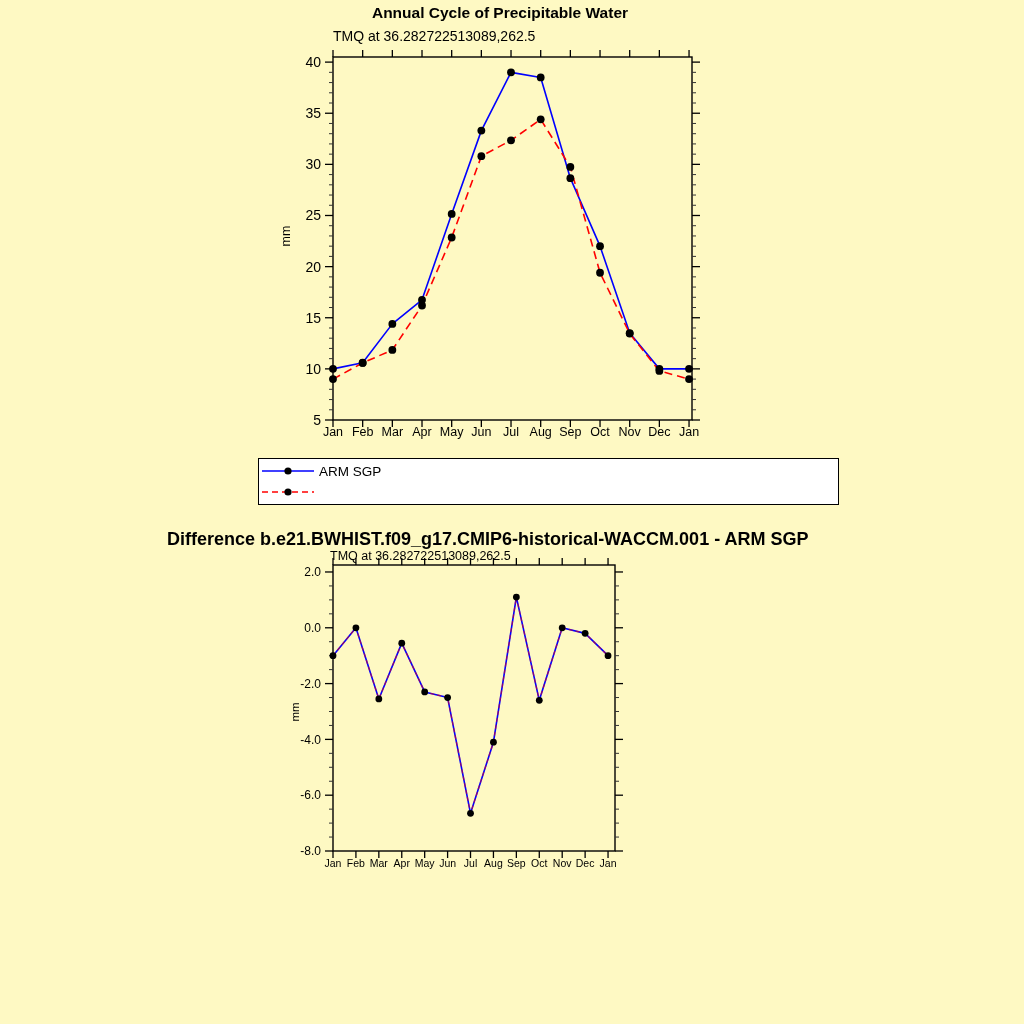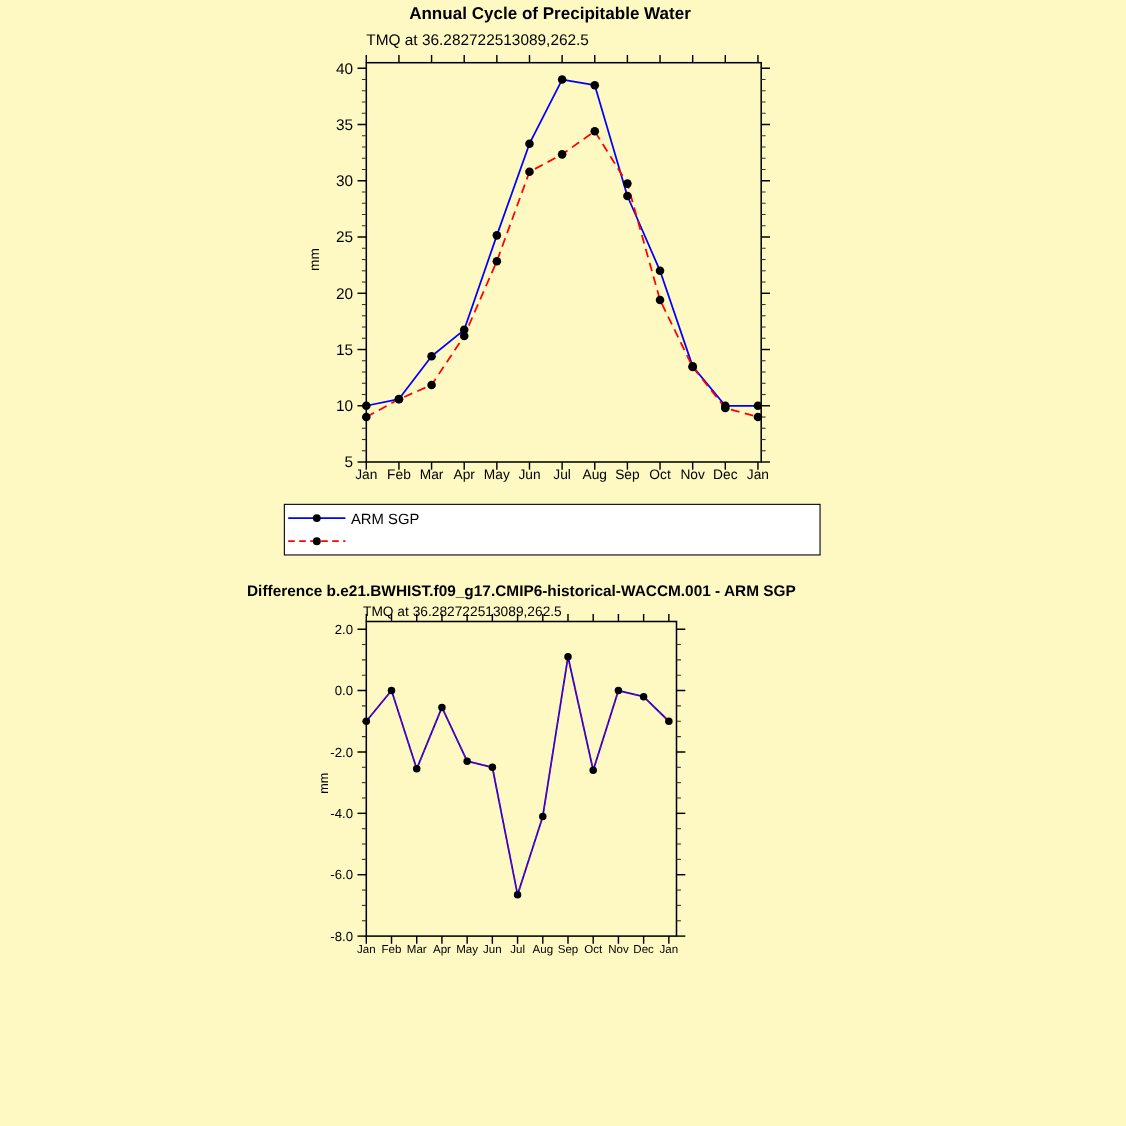--- a/index.html
+++ b/index.html
@@ -18,36 +18,36 @@
     font-size: 15.5px;
     text-align: center;
     white-space: nowrap;
   }
   .chart-subtitle {
     font-size: 14px;
     white-space: nowrap;
   }
   #top-title    { left: 250px; top: 4px;  width: 500px; }
   #top-subtitle { left: 333px; top: 28px; }
-  #bottom-title { left: 167px; top: 529px; width: 614px; font-size: 14px; }
+  #bottom-title { left: 167px; top: 529px; width: 614px; font-size: 18px; }
   #bottom-subtitle { left: 330px; top: 549px; font-size: 12.5px; }
   .ylab {
     width: 26px; height: 16px;
     text-align: center;
     font-size: 12.5px;
     transform: rotate(-90deg);
     white-space: nowrap;
   }
   #ylab1 { left: 274px; top: 228px; }
   #ylab2 { left: 284px; top: 704px; font-size: 11.5px; }
   #chart1 { left: 240px; top: 45px; }
   #chart2 { left: 240px; top: 558px; }
   #legend-box {
     left: 258px; top: 458px;
-    width: 488px; height: 47px;
+    width: 581px; height: 47px;
     border: 1px solid #000000;
     box-sizing: border-box;
     background: #ffffff;
     display: flex;
     flex-direction: column;
     justify-content: space-evenly;
     padding: 1px 0;
   }
   .legend-row {
     display: flex;

